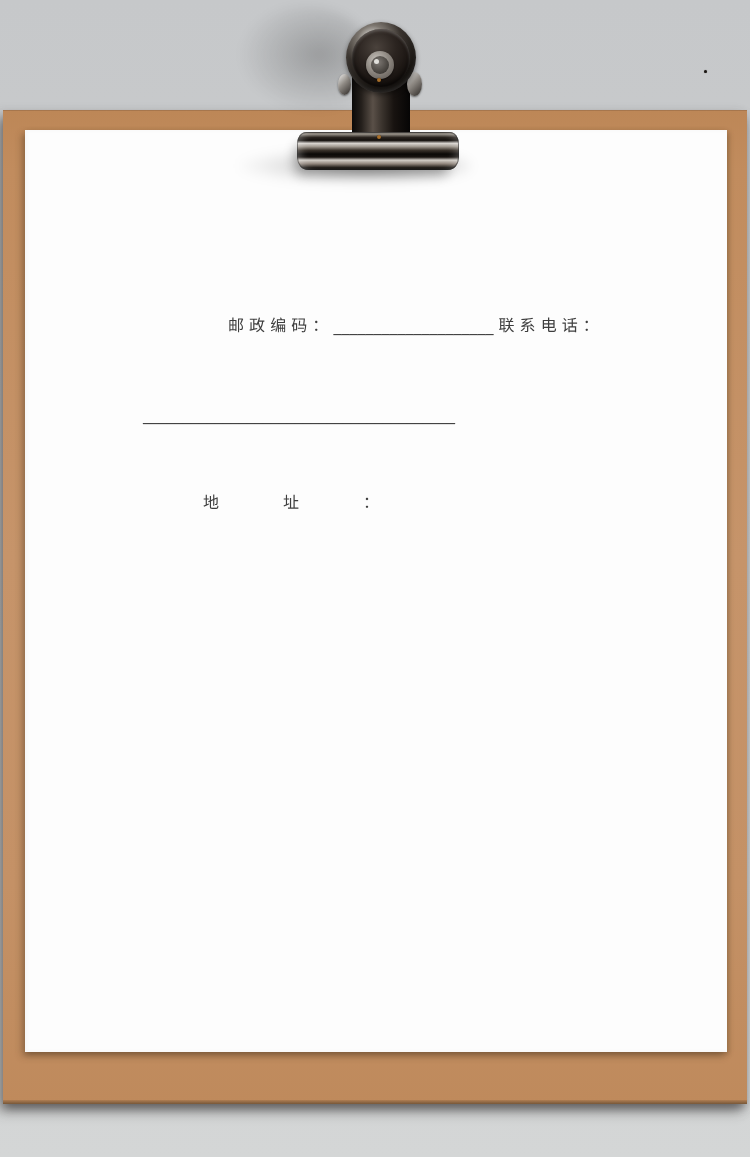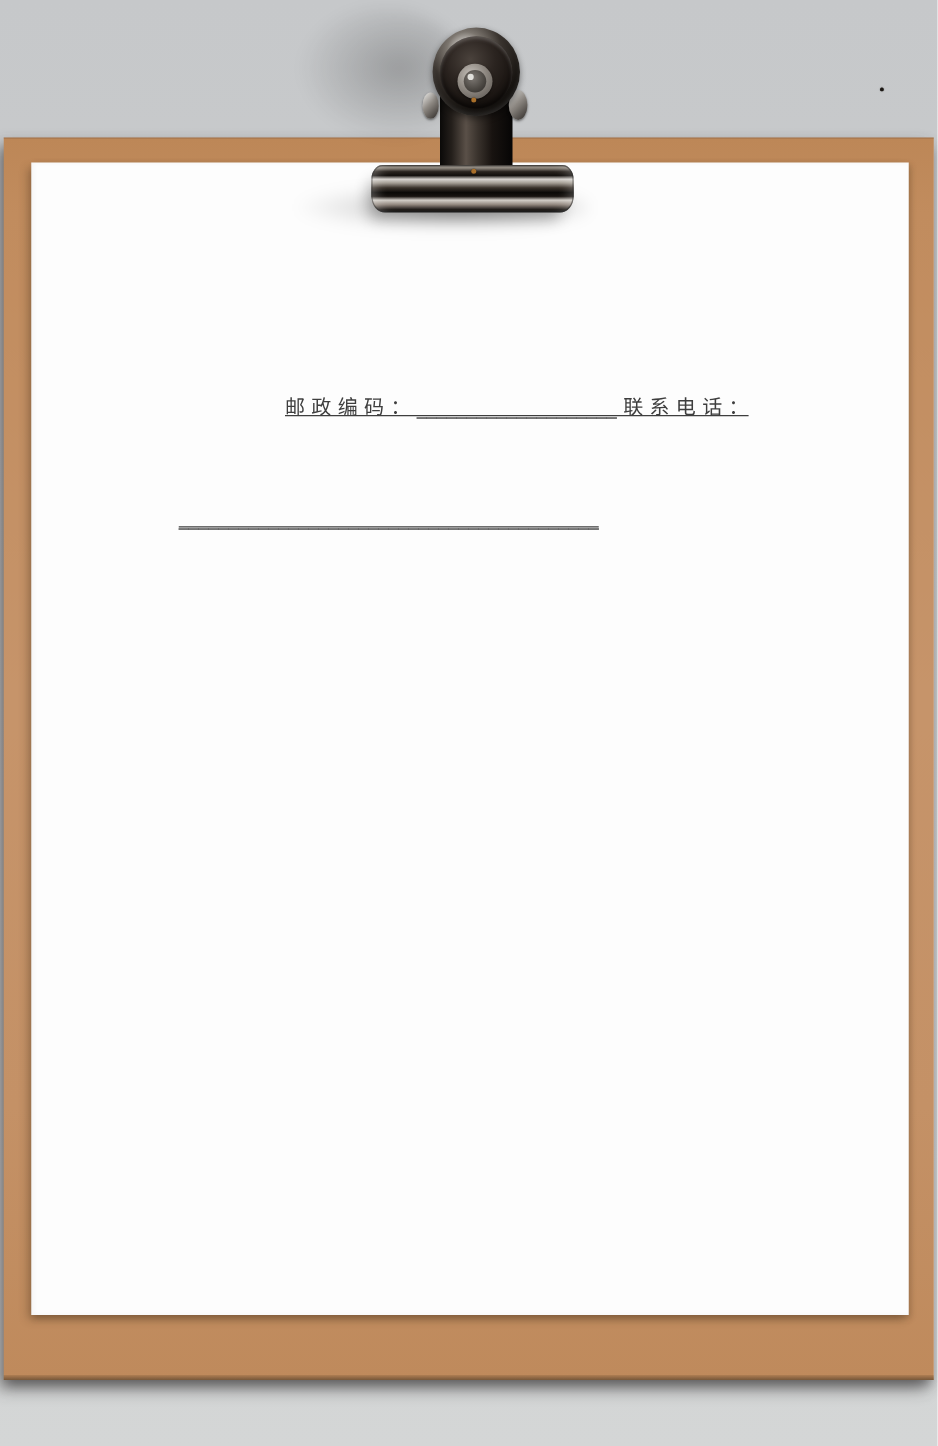--- a/index.html
+++ b/index.html
@@ -24,21 +24,21 @@
     position:absolute;left:25px;top:130px;width:702px;height:922px;
     background:#fdfdfd;
     box-shadow:-3px 4px 7px rgba(70,50,30,.38),2px 2px 5px rgba(70,50,30,.28),
                inset 2px 0 4px rgba(0,0,0,.035);
   }
   
   .doc{
     position:absolute;left:118px;top:122px;width:488px;
     font-size:16px;line-height:29.5px;color:#3e3e3e;white-space:pre;
   }
-  .doc .ln{height:29.5px;overflow:visible;text-decoration:underline;}
+  .doc .ln{height:29.5px;overflow:visible;}
   .doc .ln:nth-child(1){padding-left:85px;}
   .doc .ln:nth-child(3){padding-left:60px;}
   .doc .ln:nth-child(5){padding-left:298px;}
   .doc .ln:nth-child(8){padding-left:58px;}
   .doc .ln:nth-child(10){padding-left:60px;letter-spacing:-0.5px;}
   .doc .ln:nth-child(11){letter-spacing:-1px;}
   .doc .ln:nth-child(13){padding-left:66px;}
   .doc .ln:nth-child(14){padding-left:48px;}
   .doc .ln:nth-child(16){letter-spacing:-1px;}
   .doc .ln:nth-child(19){padding-left:48px;}
@@ -104,21 +104,22 @@
   .dot.d3{left:358px;top:48px;width:3px;height:3px;background:#1b1713;}
 </style>
 </head>
 <body>
 
 <div class="board"></div>
 
 <div class="paper">
   <div class="doc">
     <div class="ln">邮 政 编 码 ： ____________________ 联 系 电 话 ：</div>
-    <div class="ln">__________________________________________</div>
+    <div class="ln">_______________________________________</div>
+    <div class="ln">地　　　　址　　　　：</div>
     
     
     
     
     
     
     
     
     
     

